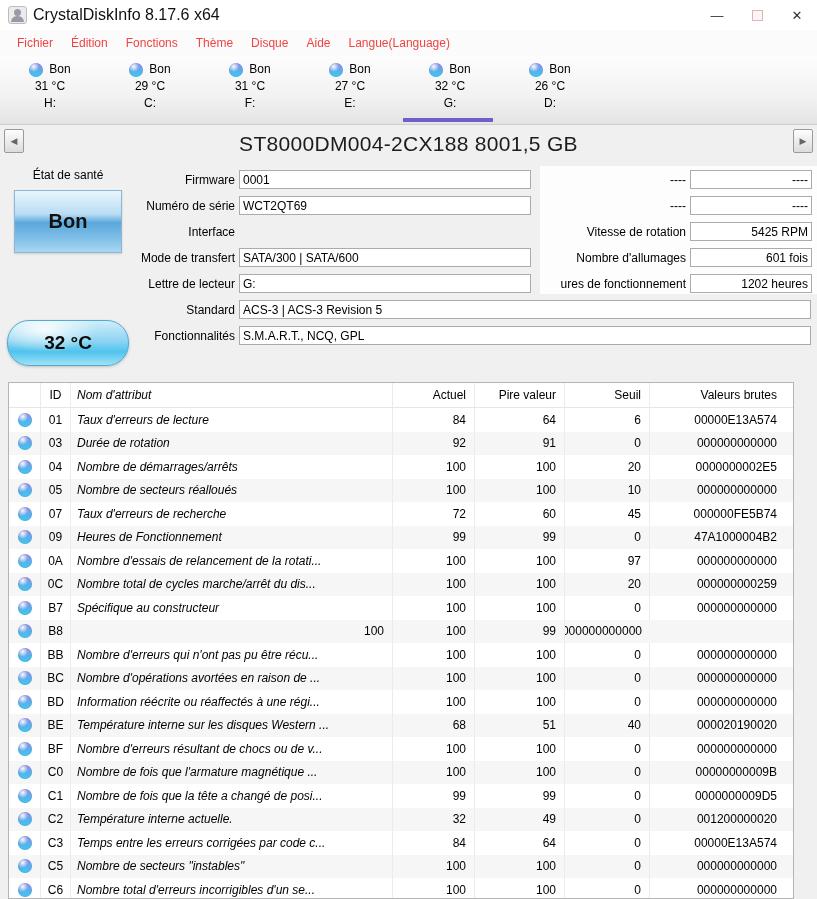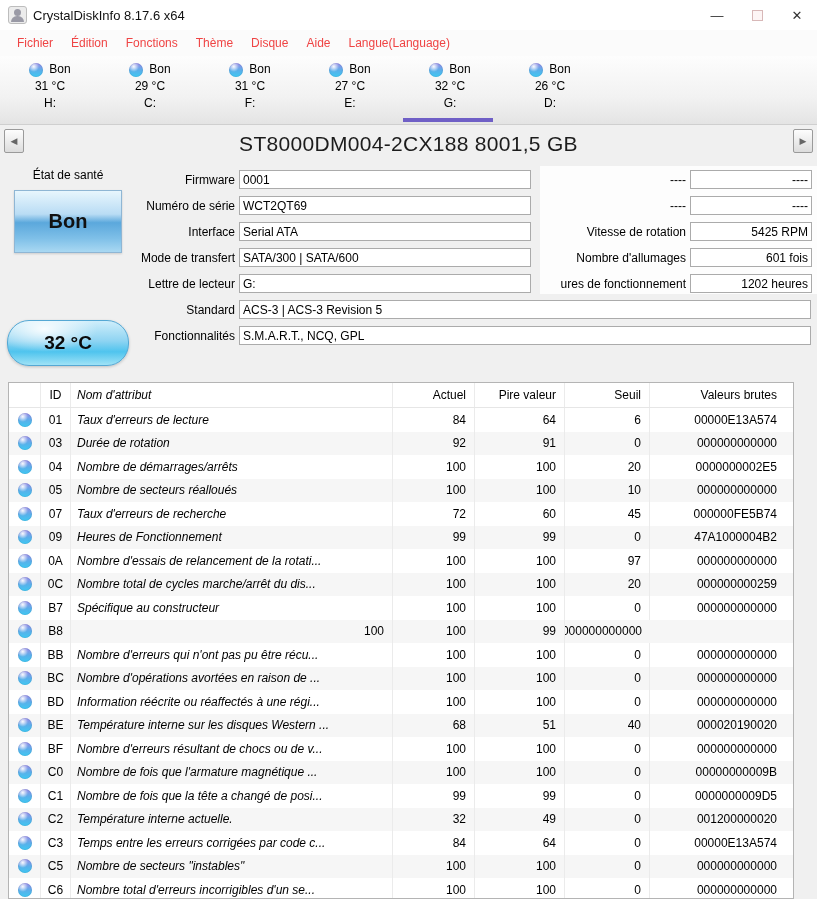--- a/index.html
+++ b/index.html
@@ -8,21 +8,21 @@
     background:#f0f0f0;
     font-family:"Liberation Sans","DejaVu Sans",sans-serif;
     font-size:12px;color:#000;
     -webkit-font-smoothing:antialiased;
   }
   
   .titlebar{position:absolute;left:0;top:0;width:817px;height:30px;background:#ffffff;display:flex;align-items:center;}
   .app-icon{width:17px;height:16px;margin:0 6px 0 8px;position:relative;background:#ececec;border:1px solid #bdbdbd;border-radius:3px;}
   .app-icon::before{content:"";position:absolute;left:5px;top:2px;width:7px;height:7px;border-radius:50%;background:#9a9aa6;}
   .app-icon::after{content:"";position:absolute;left:2px;top:9px;width:13px;height:6px;border-radius:6px 6px 0 0;background:#9a9aa6;}
-  .title-text{font-size:13px;color:#111;}
+  .title-text{font-size:16px;color:#111;}
   .win-controls{margin-left:auto;display:flex;align-items:center;height:100%;}
   .win-btn{width:40px;height:100%;display:flex;align-items:center;justify-content:center;color:#333;font-size:13px;}
   .max-glyph{width:9px;height:9px;border:1px solid #d8b8b8;background:#fdf5f5;}
   
   .menubar{position:absolute;left:0;top:30px;width:817px;height:26px;background:#fbfbfb;display:flex;align-items:center;padding-left:8px;box-sizing:border-box;}
   .menu-item{padding:0 9px;height:100%;display:flex;align-items:center;color:#ef4444;}
   
   .tabstrip{position:absolute;left:0;top:56px;width:817px;height:68px;
     background:linear-gradient(180deg,#fdfdfd 0%,#f2f2f2 60%,#e4e4e4 100%);
     border-bottom:1px solid #cfcfcf;display:flex;}
@@ -192,21 +192,20 @@
     <div class="frow">
       <div class="flabel">Firmware</div>
       <div class="fbox">0001</div>
     </div>
     <div class="frow">
       <div class="flabel">Numéro de série</div>
       <div class="fbox">WCT2QT69</div>
     </div>
     <div class="frow">
       <div class="flabel">Interface</div>
-      <div class="fbox">Serial ATA</div>
     </div>
     <div class="frow">
       <div class="flabel">Mode de transfert</div>
       <div class="fbox">SATA/300 | SATA/600</div>
     </div>
     <div class="frow">
       <div class="flabel">Lettre de lecteur</div>
       <div class="fbox">G:</div>
     </div>
   </div>

